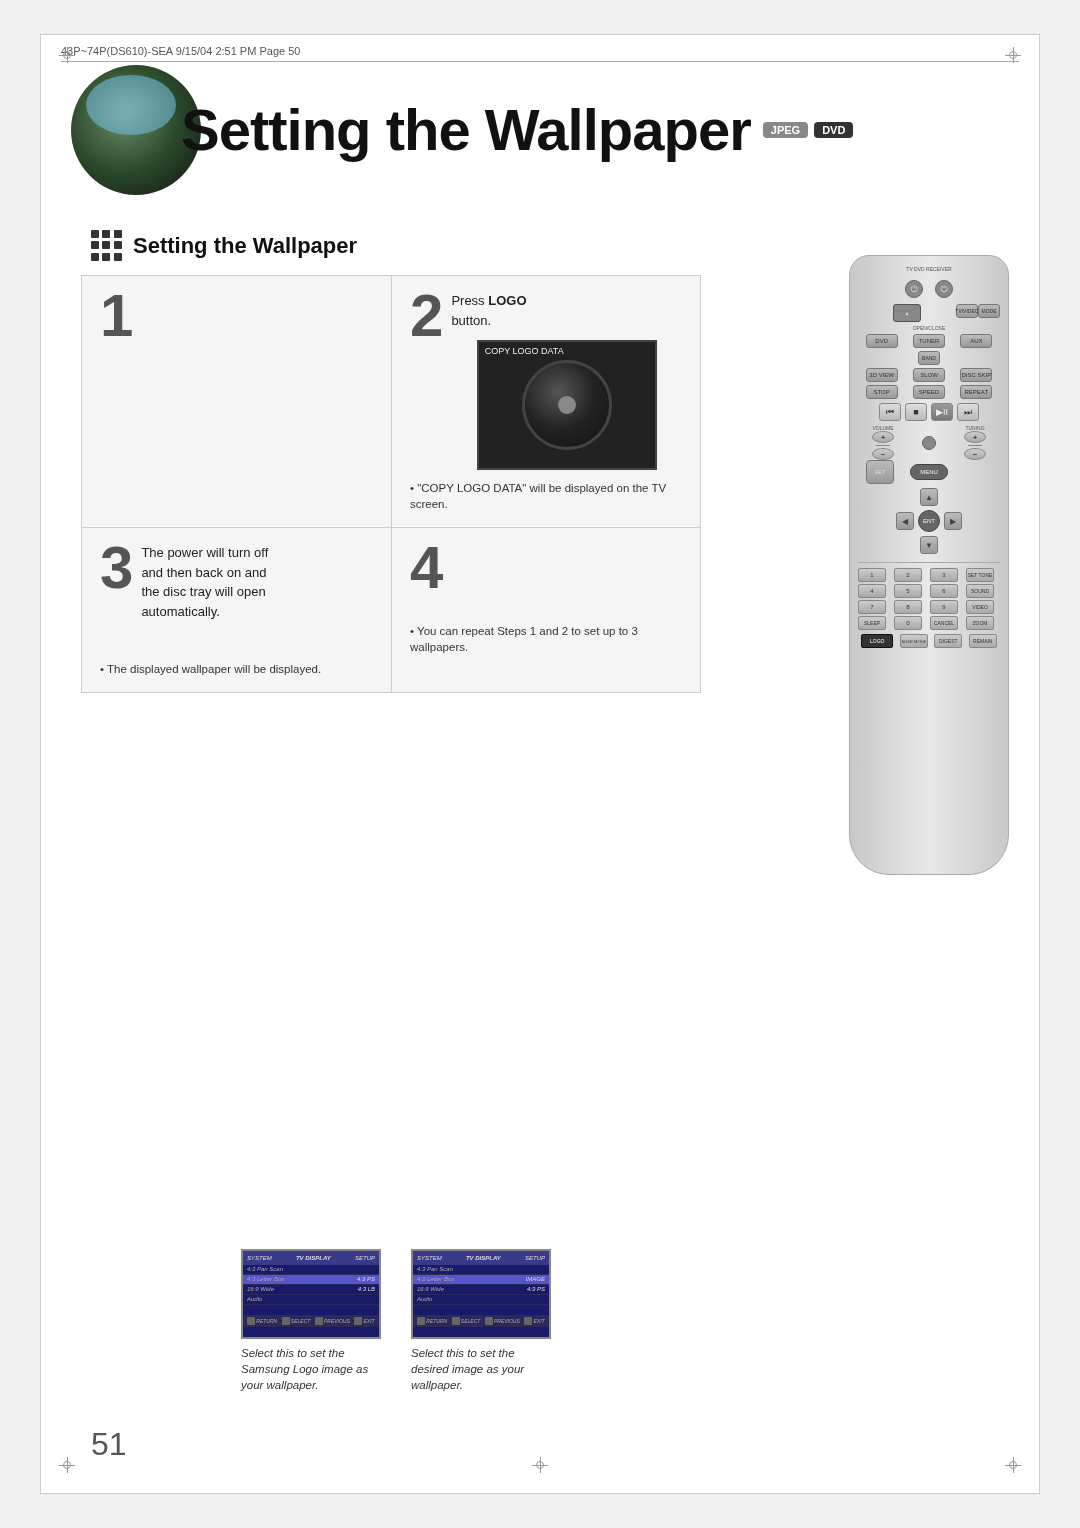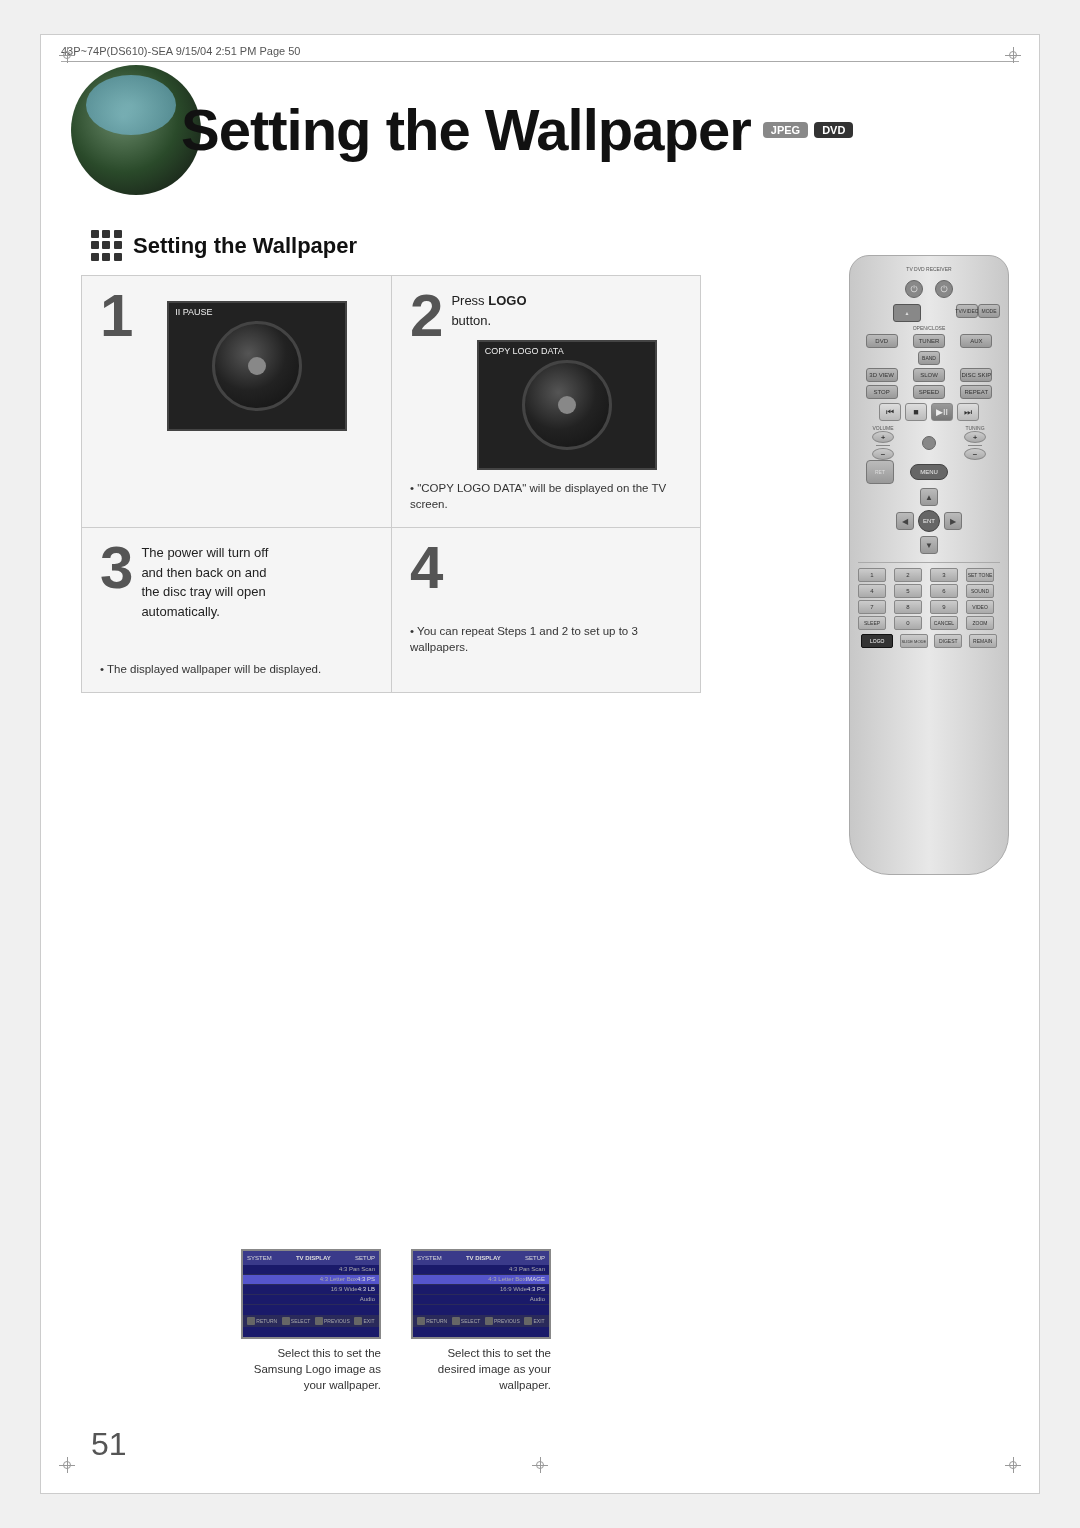--- a/index.html
+++ b/index.html
@@ -476,21 +476,22 @@
     .bottom-screenshots {
       position: absolute;
       bottom: 100px;
       left: 200px;
       display: flex;
       gap: 30px;
       align-items: flex-start;
     }
 
     .screenshot-item {
-      text-align: right;
+      text-align: left;
+      font-style: italic;
     }
 
     .screenshot-img {
       width: 140px;
       height: 90px;
       background: #1a1a6a;
       border: 2px solid #888;
       position: relative;
       overflow: hidden;
     }
@@ -685,24 +686,20 @@
       <div class="section-icon-dot"></div>
       <div class="section-icon-dot"></div>
     </div>
     <span class="section-title">Setting the Wallpaper</span>
   </div>
 
   <div class="steps-grid">
 
     <div class="step-box step1">
       <span class="step-number">1</span>
-      <div class="step-image-area">
-        <span class="pause-label">II PAUSE</span>
-        <div class="disc"></div>
-      </div>
     </div>
 
     <div class="step-box step2">
       <span class="step-number">2</span>
       <div class="step-content">
         <div class="step-text">
           <span>Press </span><strong>LOGO</strong><br>
           <span>button.</span>
         </div>
       </div>

